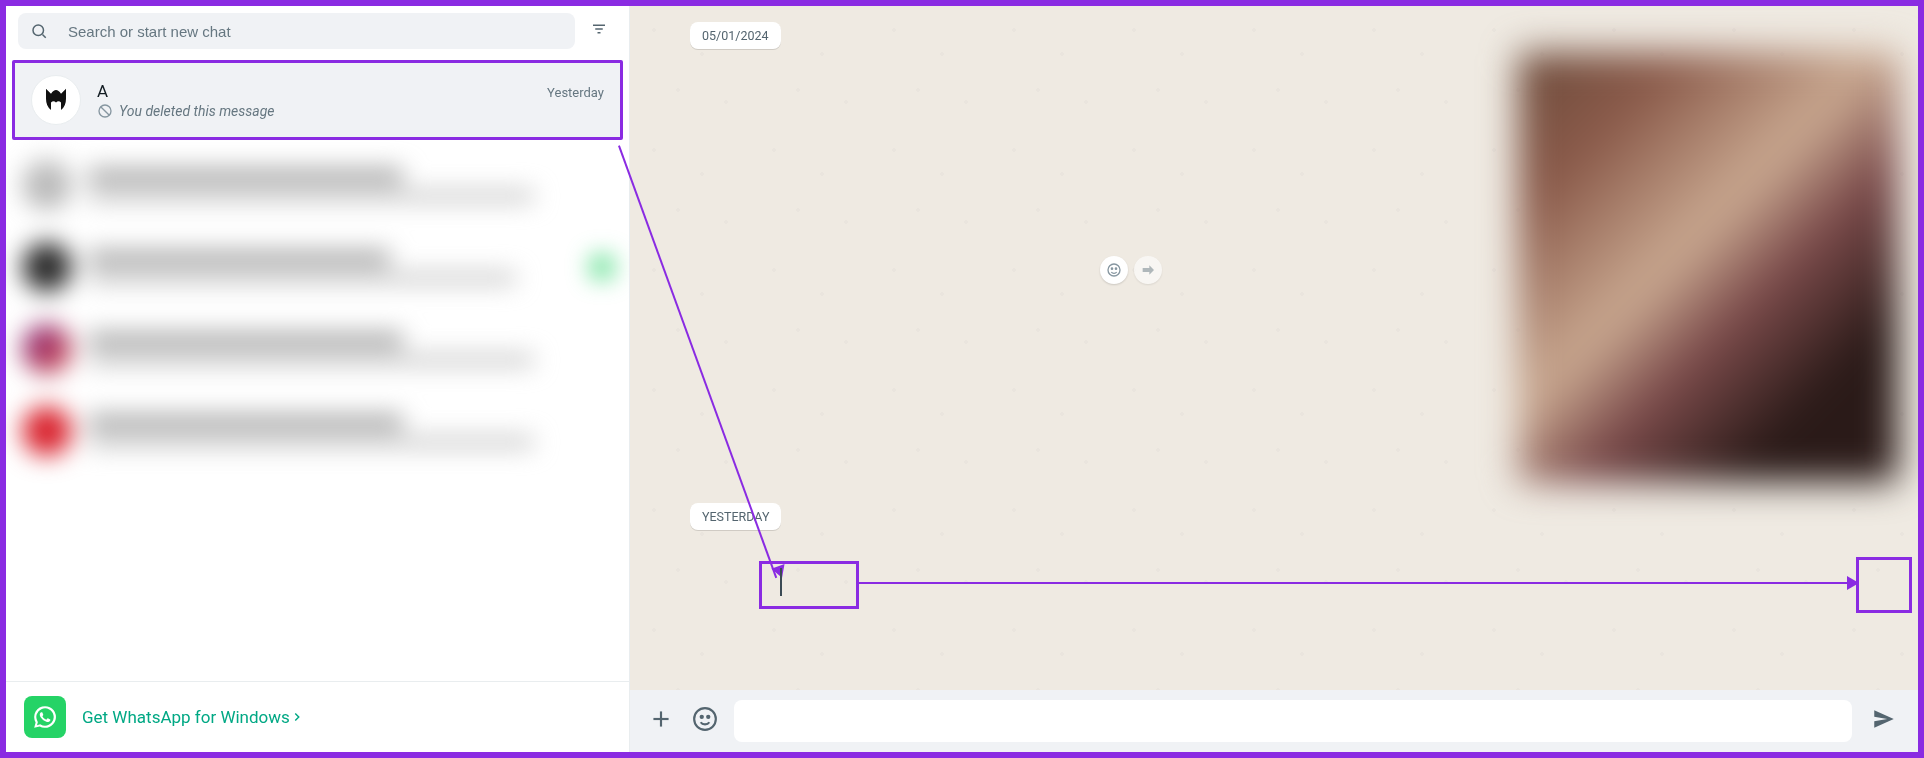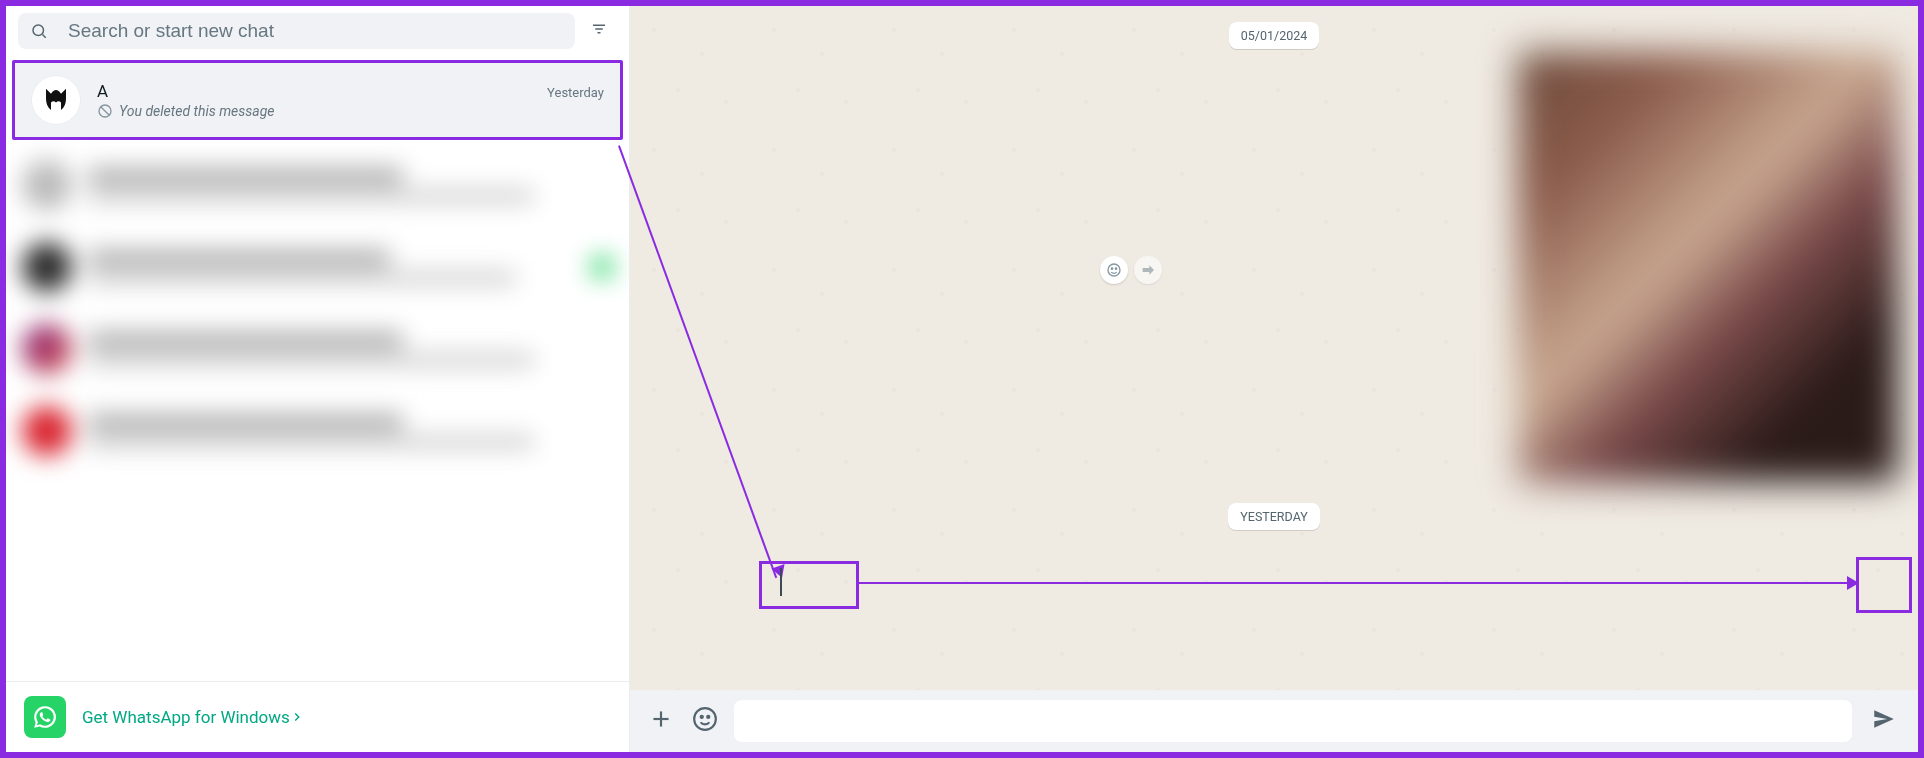--- a/index.html
+++ b/index.html
@@ -35,21 +35,21 @@
     background: #f0f2f5;
     border-radius: 8px;
     padding: 0 12px;
     height: 36px;
   }
   .search-field .icon { color: #54656f; display:flex; align-items:center; }
   .search-input {
     border: none;
     background: transparent;
     outline: none;
-    font-size: 19px;
+    font-size: 15px;
     padding-left: 20px;
     flex: 1;
     color: #3b4a54;
   }
   .search-input::placeholder { color: #667781; }
   .filter-btn {
     width: 36px; height: 36px;
     display:flex; align-items:center; justify-content:center;
     color:#54656f; cursor:pointer;
     margin-left: 6px;
@@ -151,21 +151,21 @@
       radial-gradient(circle at 60% 40%, rgba(0,0,0,0.02) 2px, transparent 2px),
       radial-gradient(circle at 40% 70%, rgba(0,0,0,0.02) 2px, transparent 2px),
       radial-gradient(circle at 80% 80%, rgba(0,0,0,0.02) 2px, transparent 2px);
     background-size: 120px 120px;
   }
   .messages {
     flex:1;
     position:relative;
     overflow-y:auto;
     padding: 16px 60px 4px 60px;
-    display:flex; flex-direction:column; align-items:center;
+    display:flex; flex-direction:column; align-items:flex-start;
   }
   .date-pill {
     background:#fff; color:#54656f; font-size:12.5px;
     padding:6px 12px; border-radius:8px;
     box-shadow:0 1px 0.5px rgba(0,0,0,0.13);
     margin-bottom: 14px;
     z-index:2;
   }
   .date-pill.yesterday { margin-top: 440px; }
   .image-bubble {

